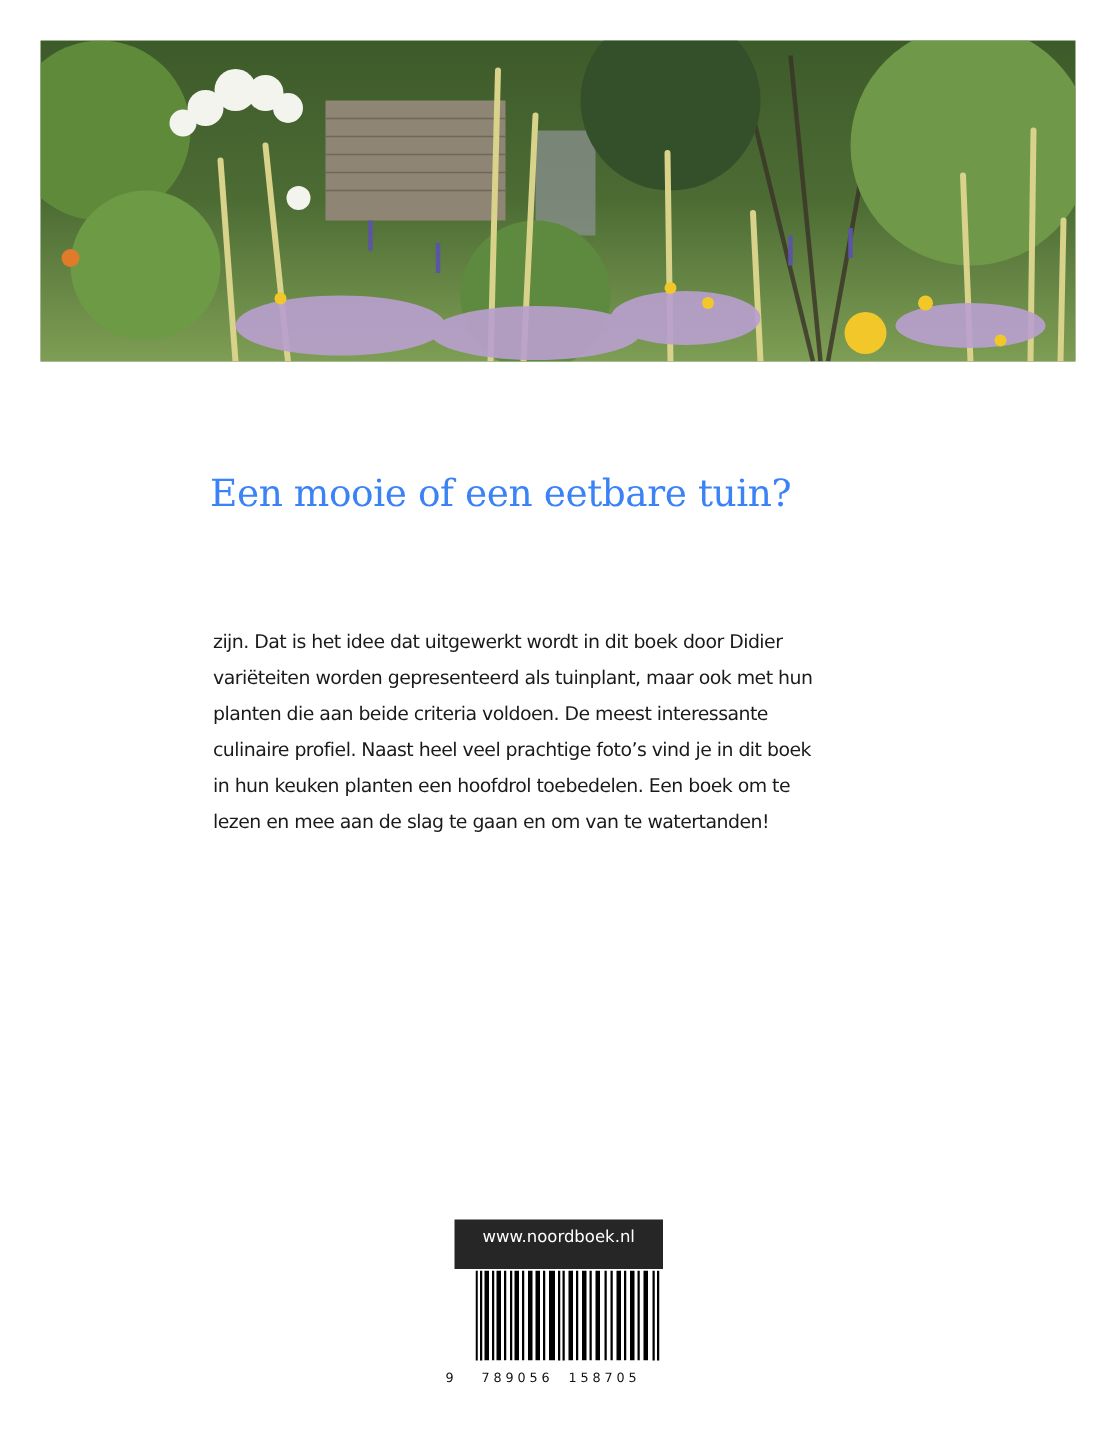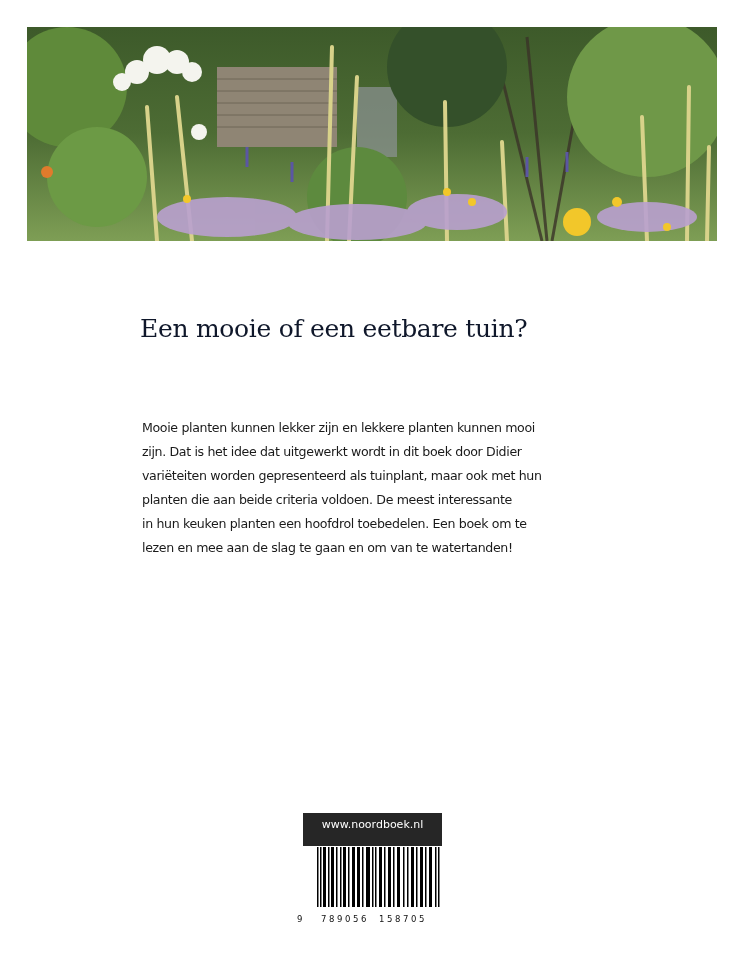--- a/index.html
+++ b/index.html
@@ -1,19 +1,19 @@
 <!DOCTYPE html>
 <html><head>
 <meta charset="utf-8">
 <style>
   html, body { margin:0; padding:0; }
   body { width:742px; height:960px; background:#ffffff; position:relative; overflow:hidden; font-family:"Liberation Sans", sans-serif; }
   .photo { position:absolute; left:27px; top:27px; width:690px; height:214px; overflow:hidden; background:#5d7a3c; }
   .photo svg { display:block; }
-  .headline { position:absolute; left:140px; top:312px; width:500px; margin:0; color:#0f172a; font-family:"DejaVu Serif", serif; font-weight:normal; font-size:25px; line-height:34px; letter-spacing:-0.3px; }
+  .headline { position:absolute; left:140px; top:312px; width:500px; margin:0; color:#3b82f6; font-family:"DejaVu Serif", serif; font-weight:normal; font-size:25px; line-height:34px; letter-spacing:-0.3px; }
   .body-text { position:absolute; left:142px; top:416px; width:470px; margin:0; color:#1a1a1a; font-family:"DejaVu Sans", sans-serif; font-size:12.6px; line-height:24px; letter-spacing:-0.35px; }
   .body-text span { display:block; white-space:nowrap; }
   .url-box { position:absolute; left:303px; top:813px; width:139px; height:33px; background:#262626; color:#ffffff; font-family:"DejaVu Sans", sans-serif; font-size:11px; line-height:23px; text-align:center; }
   .barcode { position:absolute; left:317px; top:847px; width:124px; height:60px; }
   .isbn-first { position:absolute; left:297px; top:914px; font-family:"DejaVu Sans", sans-serif; font-size:8.5px; color:#111; }
   .isbn-digits { position:absolute; top:914px; font-family:"DejaVu Sans", sans-serif; font-size:8.5px; color:#111; letter-spacing:2.6px; }
 </style>
 </head>
 <body>
 
@@ -95,24 +95,24 @@
     </g>
     <circle cx="20" cy="145" r="6" fill="#e07b2c"></circle>
   </svg>
 </div>
 
 <h1 class="headline">
   <span style="display:block">Een mooie of een eetbare tuin?</span>
 </h1>
 
 <p class="body-text">
-  <span>Mooie planten kunnen lekker zijn en lekkere planten kunnen mooi</span>
   <span>zijn. Dat is het idee dat uitgewerkt wordt in dit boek door Didier</span>
   <span>variëteiten worden gepresenteerd als tuinplant, maar ook met hun</span>
   <span>planten die aan beide criteria voldoen. De meest interessante</span>
+  <span>culinaire profiel. Naast heel veel prachtige foto’s vind je in dit boek</span>
   <span>in hun keuken planten een hoofdrol toebedelen. Een boek om te</span>
   <span>lezen en mee aan de slag te gaan en om van te watertanden!</span>
 </p>
 
 <div class="url-box">www.noordboek.nl</div>
 
 <svg class="barcode" viewBox="0 0 124 60">
   <g fill="#000">
     <rect x="0" y="0" width="1.5" height="66"></rect>
       <rect x="3" y="0" width="1.5" height="66"></rect>

